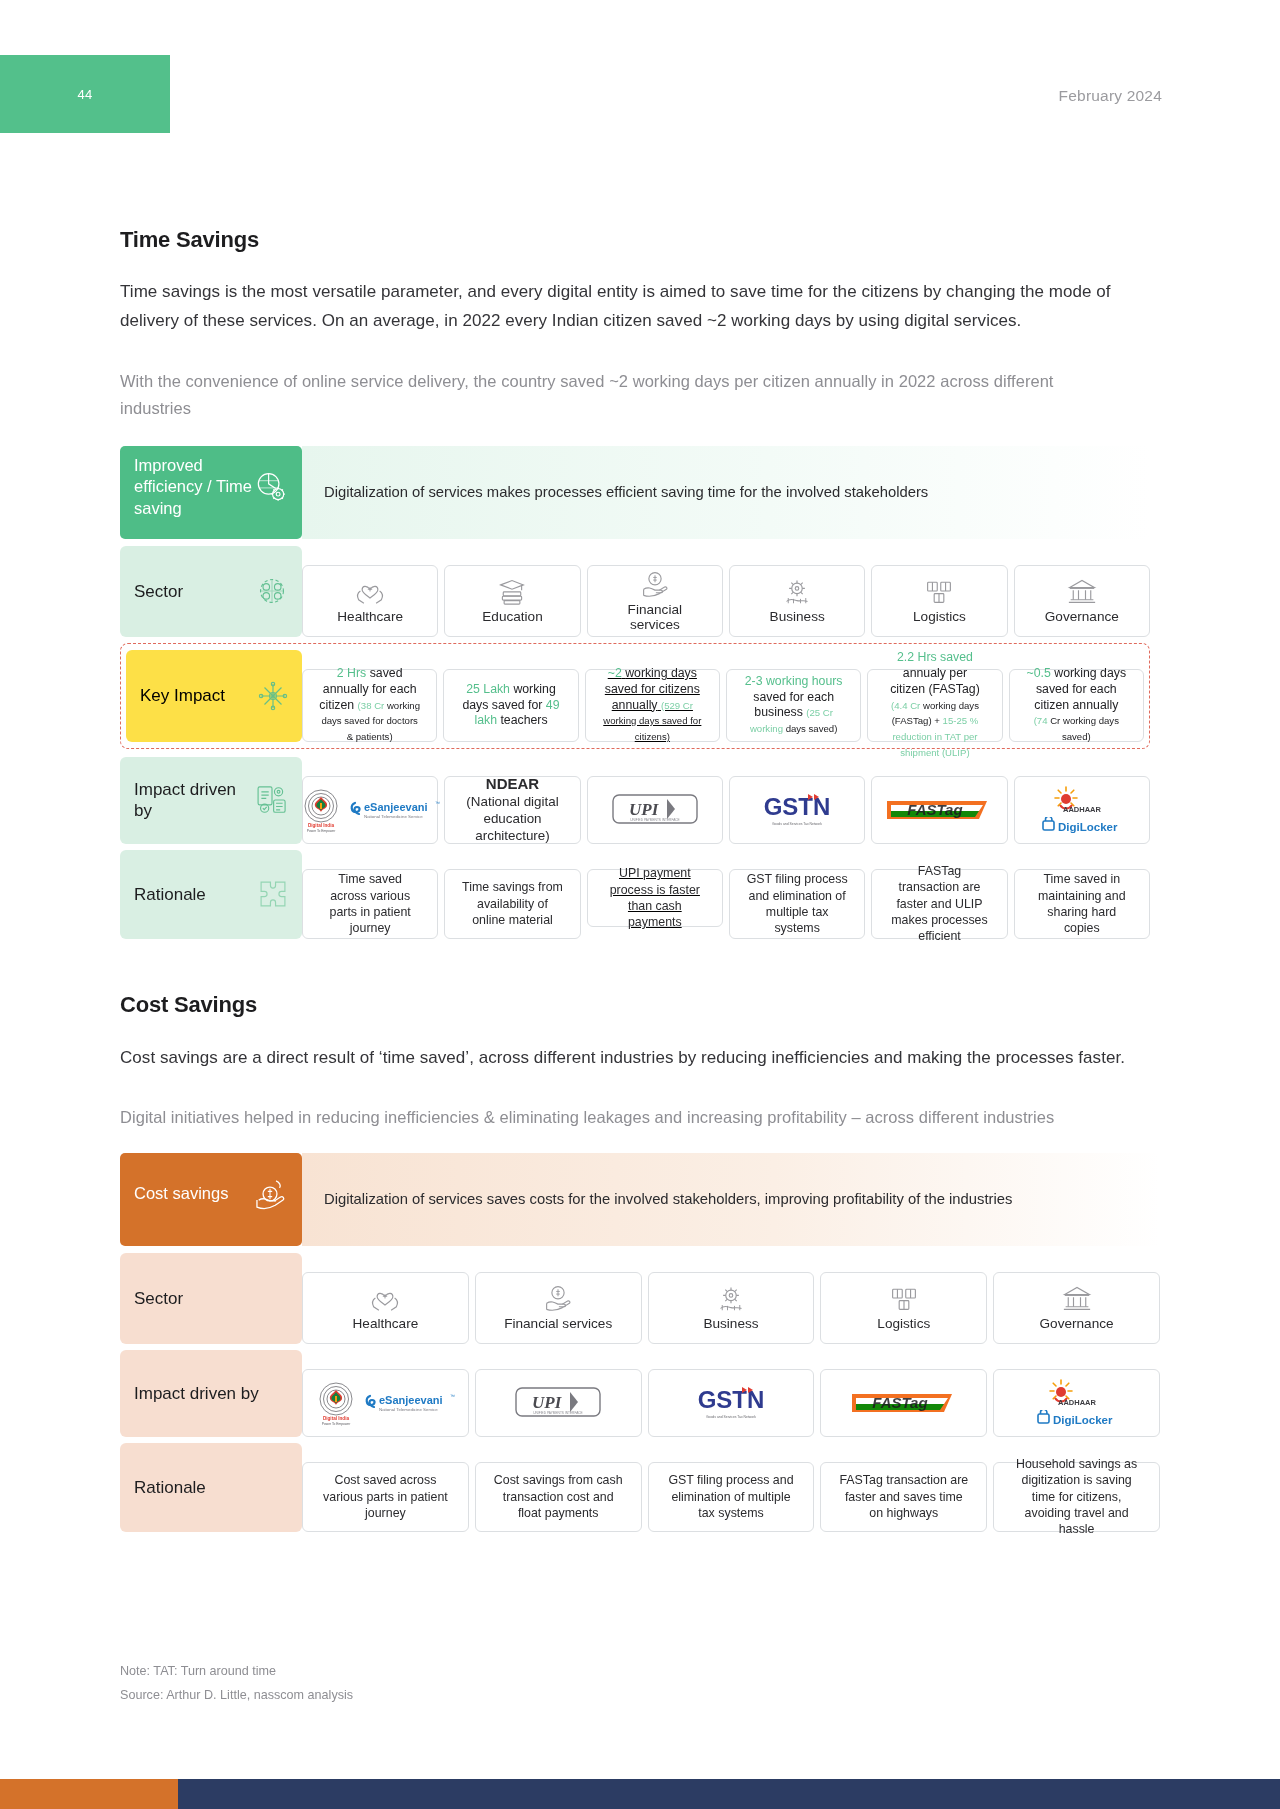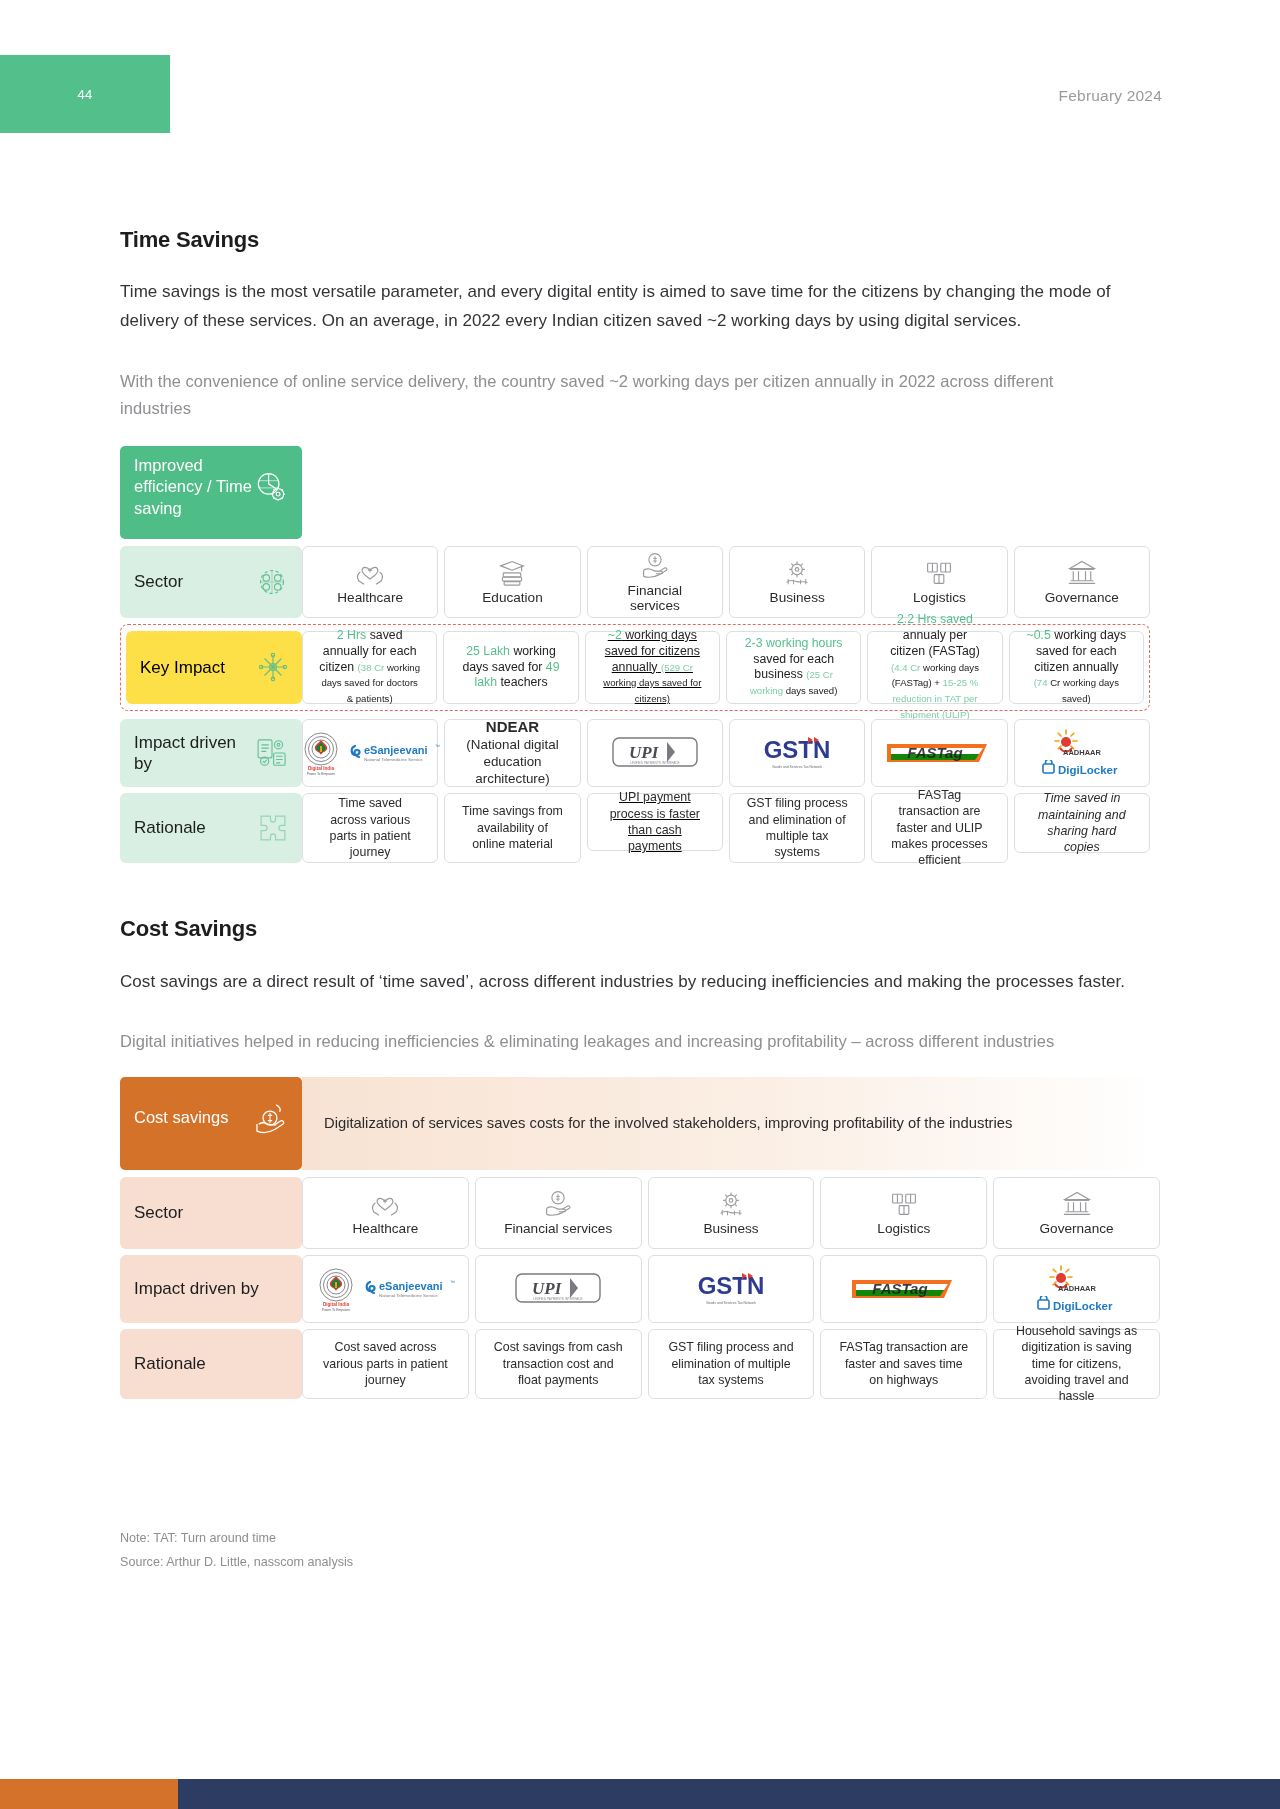--- a/index.html
+++ b/index.html
@@ -60,21 +60,21 @@
   .banner.green .lead { background: #4ebd87; }
   .banner.green .body { background: linear-gradient(90deg,#e7f6ee 0%, #f3fbf7 55%, #ffffff 100%); }
   .banner.orange .lead { background: #d4722a; }
   .banner.orange .body { background: linear-gradient(90deg,#f8e3d3 0%, #fbefe5 55%, #ffffff 100%); }
 
   
   .cells { flex: 1; display: flex; gap: 6px; }
   .cell {
     flex: 1 1 0; min-width: 0; background: #fff; border: 1px solid #dcdfe2; border-radius: 6px;
     display: flex; flex-direction: column; align-items: center; justify-content: center;
-    text-align: center; padding: 7px 16px;
+    text-align: center; padding: 7px 16px; margin-top: 19px;
   }
 
   .sector-green .band-label { background: #d9efe3; color: #1d1d1f; }
   .sector-peach .band-label { background: #f7ded0; color: #1d1d1f; }
 
   .sector-cell .s-name { font-size: 13.6px; color: #2b2b2e; margin-top: 4px; }
 
   .key-band {
     border: 1.6px dashed #e06a5c; border-radius: 8px; padding: 6px 5px; margin-bottom: 6px;
     display: flex; align-items: stretch;
@@ -127,20 +127,21 @@
             <svg width="38" height="38" viewBox="0 0 48 48" fill="none" stroke="#ffffff" stroke-width="1.5">
               <circle cx="21" cy="20" r="13"></circle>
               <path d="M21 7 L21 20 L30 26"></path>
               <path d="M9 16 L33 16 M9 25 L33 25" stroke-opacity=".5"></path>
               <circle cx="33" cy="33" r="7"></circle>
               <circle cx="33" cy="33" r="2.4"></circle>
               <path d="M33 24.5v2M33 39.5v2M24.5 33h2M39.5 33h2M27 27l1.5 1.5M37.5 37.5L39 39M39 27l-1.5 1.5M28.5 37.5L27 39"></path>
             </svg>
           </div>
         </div>
+        <div class="body">Digitalization of services makes processes efficient saving time for the involved stakeholders</div>
       </div>
 
       <div class="band sector-green">
         <div class="band-label">
           <div class="bl-txt">Sector</div>
           <div class="bl-ico">
             <svg width="36" height="36" viewBox="0 0 44 44" fill="none" stroke="#5bbd8d" stroke-width="1.4">
               <circle cx="22" cy="22" r="14" stroke-dasharray="4 3"></circle>
               <path d="M22 8v28M8 22h28" stroke-opacity=".5"></path>
               <circle cx="15" cy="17" r="4"></circle>
@@ -412,21 +413,21 @@
           </div>
           <div class="cell" style="height:58px;text-decoration:underline;">
             <div class="ration-txt">UPI payment process is faster than cash payments</div>
           </div>
           <div class="cell" style="height:70px;">
             <div class="ration-txt">GST filing process and elimination of multiple tax systems</div>
           </div>
           <div class="cell" style="height:70px;">
             <div class="ration-txt">FASTag transaction are faster and ULIP makes processes efficient</div>
           </div>
-          <div class="cell" style="height:60px;font-style:italic;">
+          <div class="cell" style="height:70px;">
             <div class="ration-txt">Time saved in maintaining and sharing hard copies</div>
           </div>
         </div>
       </div>
     </div>
 
     <h2 class="sec-title" style="margin-top:53px;">Cost Savings</h2>
     <p class="body-text" style="margin-top:25px;width:1010px;">Cost savings are a direct result of ‘time saved’, across different industries by reducing inefficiencies and making the processes faster.</p>
     <p class="sub-text" style="margin-top:32px;width:1010px;">Digital initiatives helped in reducing inefficiencies &amp; eliminating leakages and increasing profitability – across different industries</p>
 

